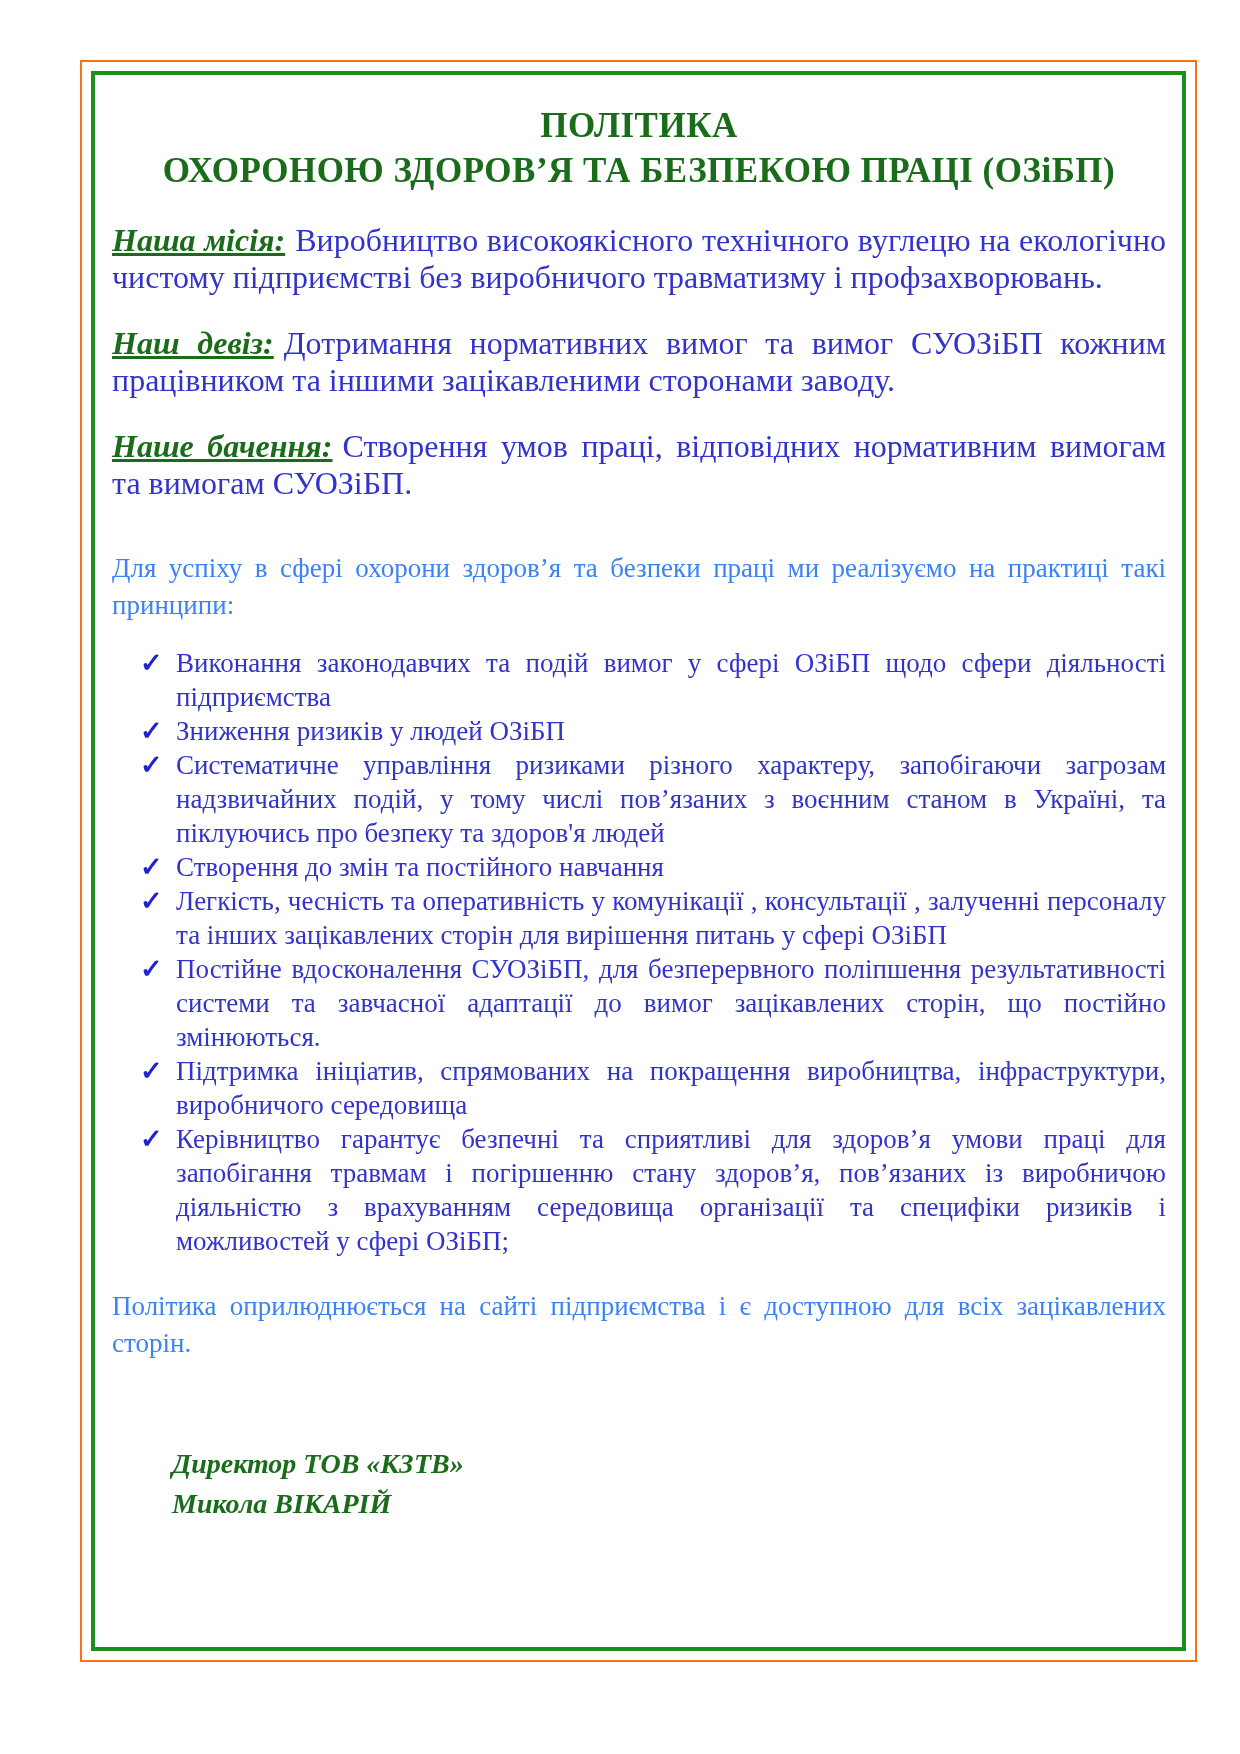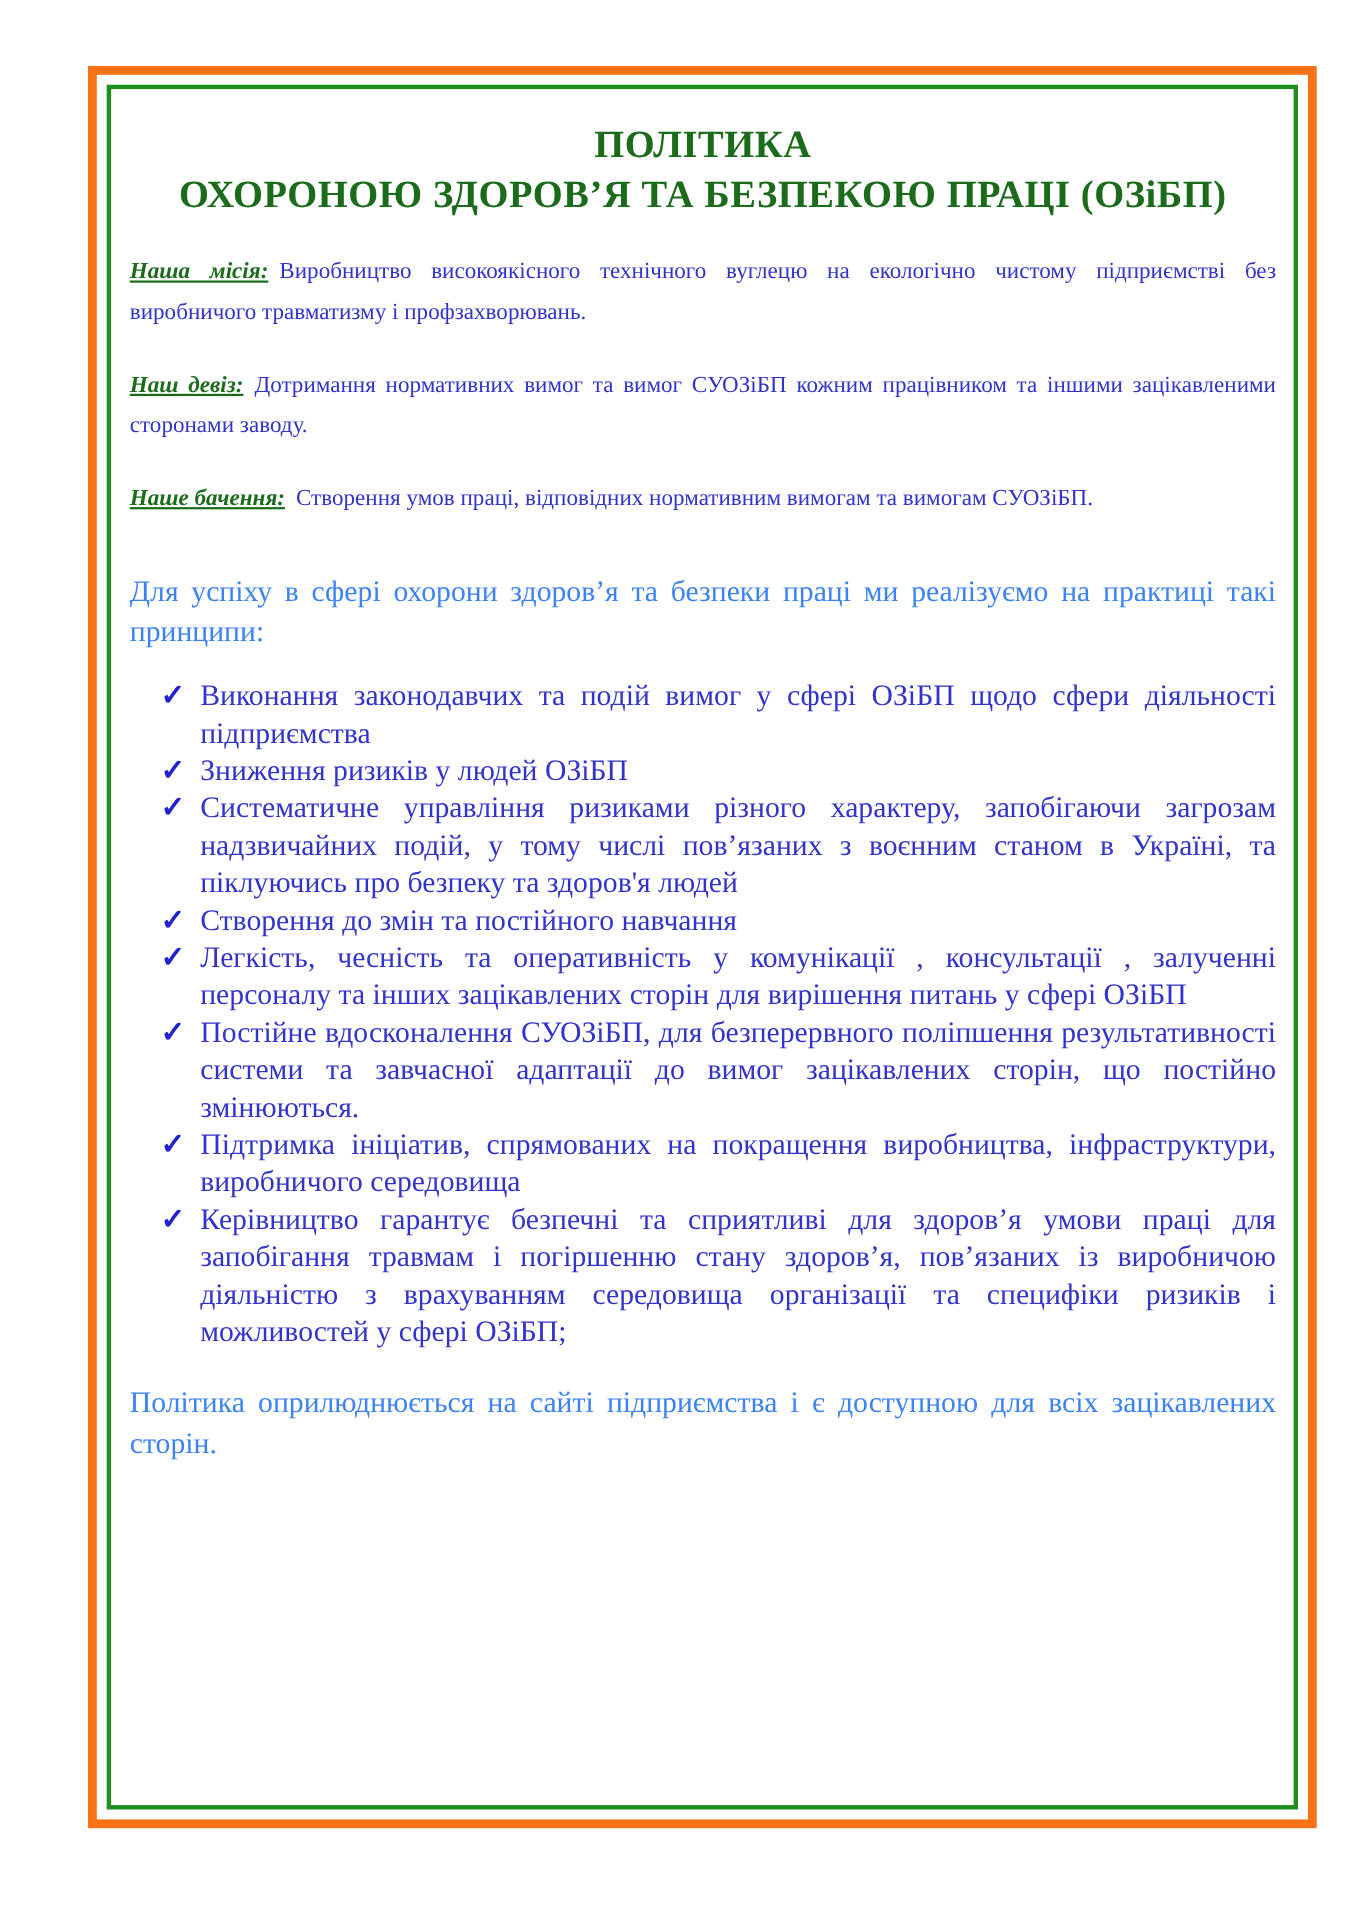--- a/index.html
+++ b/index.html
@@ -5,42 +5,42 @@
   html,body{margin:0;padding:0;background:#ffffff;}
   .page{
     position:relative;
     width:1240px;height:1754px;
     background:#ffffff;
     font-family:"Liberation Serif","DejaVu Serif",serif;
     overflow:hidden;
   }
   .frame{
     position:absolute;left:80px;top:60px;right:43px;bottom:92px;
-    border:8px solid #f97316;
+    border:2px solid #f97316;
     padding-left:48px;
   }
   .frame-inner{
     position:absolute;inset:9px;
     border:4px solid #1e8e1e;
   }
   .content{
     position:absolute;inset:0;
     padding:14px 16px 0 17px;
   }
   .doc-title{
     margin:14px 0 0 0;
     text-align:center;
     color:#1a6b1a;
     font-size:35px;line-height:45px;
     font-weight:bold;
     letter-spacing:0.5px;
   }
   p.intro{
     margin:29px 0 0 0;
-    font-size:21px;line-height:37px;
+    font-size:32px;line-height:37px;
     text-align:justify;
     color:#3232cd;
   }
   .lead-label{
     color:#1a6b1a;
     font-weight:bold;
     font-style:italic;
     text-decoration:underline;
     margin-right:10px;
   }
@@ -133,17 +133,21 @@
             <span class="li-text">Підтримка ініціатив, спрямованих на покращення виробництва, інфраструктури, виробничого середовища</span>
           </li>
           <li>
             <span class="check">✓</span>
             <span class="li-text">Керівництво гарантує безпечні та сприятливі для здоров’я умови праці для запобігання травмам і погіршенню стану здоров’я, пов’язаних із виробничою діяльністю з врахуванням середовища організації та специфіки ризиків і можливостей у сфері ОЗіБП;</span>
           </li>
         </ul>
 
         <p class="green-para closing">Політика оприлюднюється на сайті підприємства і є доступною для всіх зацікавлених сторін.</p>
 
+        <div class="signature">
+          <div>Директор ТОВ «КЗТВ»</div>
+          <div>Микола ВІКАРІЙ</div>
+        </div>
 
       </div>
     </div>
   </div>
 </div>
 
 </body></html>

